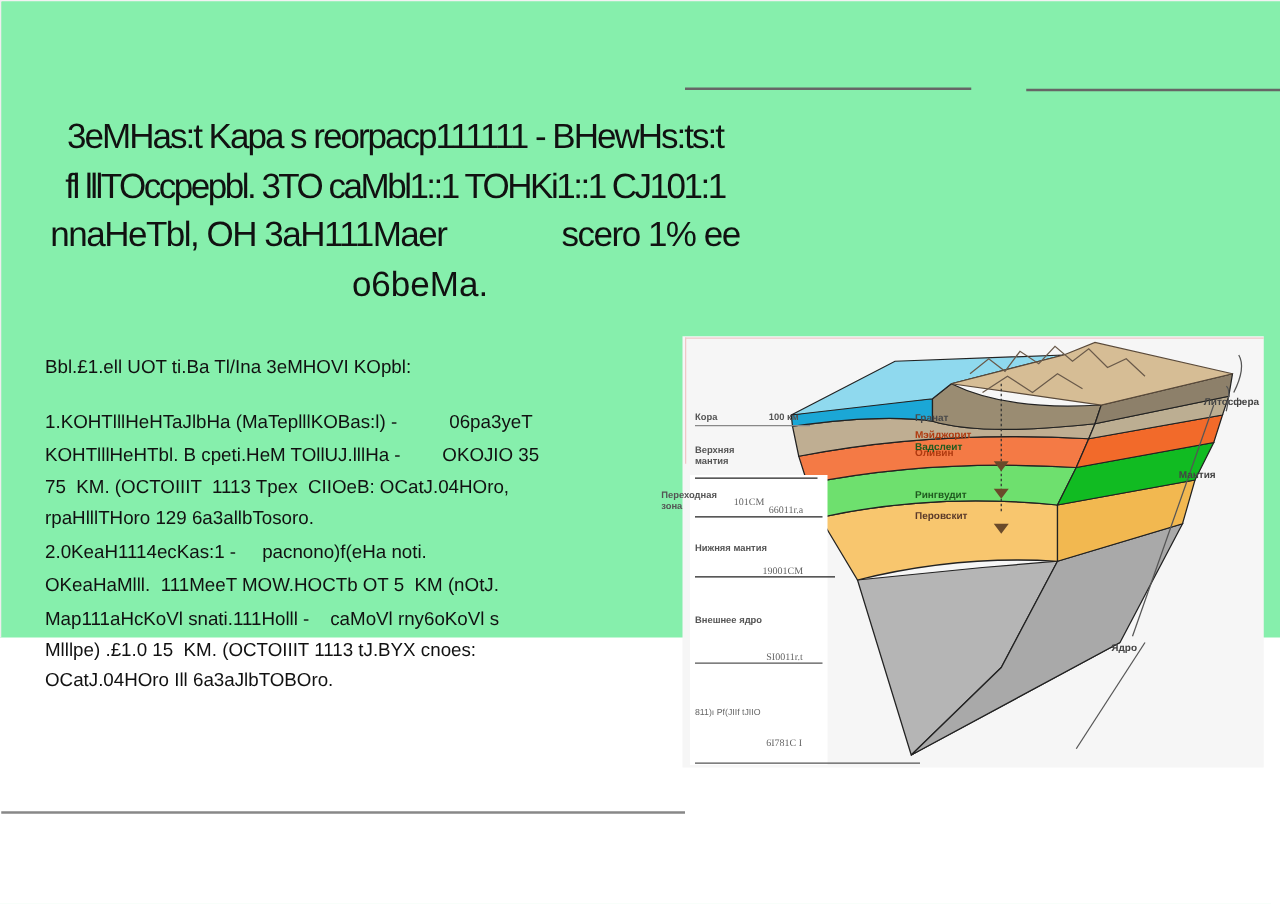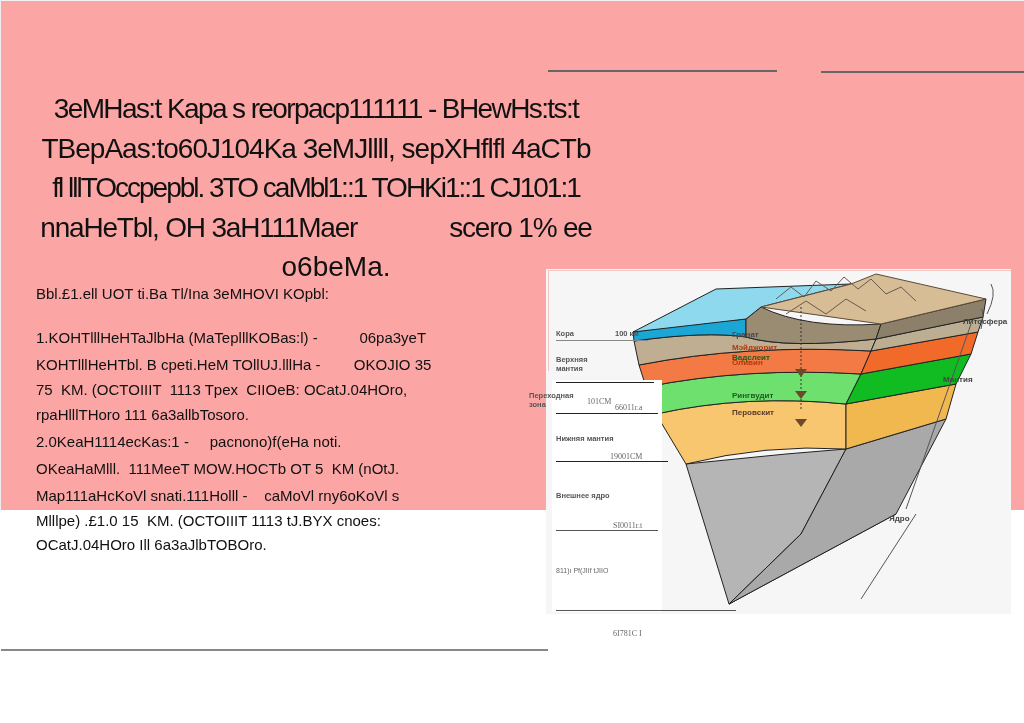--- a/index.html
+++ b/index.html
@@ -1,19 +1,19 @@
 <!DOCTYPE html>
 <html><head>
   <meta charset="utf-8">
   <style>
     html, body { margin: 0; padding: 0; background: #ffffff; }
     body { width: 1024px; height: 723px; position: relative; overflow: hidden;
            font-family: "Liberation Sans", sans-serif; color: #111; }
     .slide { position: absolute; left: 0; top: 0; width: 1024px; height: 510px;
-             background: #fca5a5; border-left: 1px solid #eee; border-top: 1px solid #f2f2f2; box-sizing: border-box; }
+             background: #86efac; border-left: 1px solid #eee; border-top: 1px solid #f2f2f2; box-sizing: border-box; }
     .hr { position: absolute; height: 2px; background: #666; }
     .title { position: absolute; left: 10px; top: 88px; width: 610px; text-align: center;
              font-size: 28px; line-height: 39.5px; letter-spacing: -1.6px; color: #111; }
     .title .line { display: block; white-space: nowrap; }
     .title .line.spaced { letter-spacing: 0px; }
     .body-text { position: absolute; left: 35px; top: 282px; width: 490px; font-size: 15px;
                  line-height: 23.3px; color: #111; }
     .body-text .p { display: block; white-space: nowrap; }
     .diagram { position: absolute; left: 545px; top: 268px; width: 465px; height: 345px;
                background: #f6f6f6; }
@@ -31,32 +31,31 @@
 <body>
 
 <div class="slide">
 
   <div class="hr" style="left:547px; top:69px; width:229px;"></div>
   <div class="hr" style="left:820px; top:70px; width:204px; height:1.5px;"></div>
   <div class="hr" style="left:0px; top:648px; width:547px; background:#888;"></div>
 
   <div class="title">
     <span class="line">3eMHas:t Kapa s reorpacp111111 -    BHewHs:ts:t</span>
-    <span class="line" style="letter-spacing:-1px;">TBepAas:to60J104Ka 3eMJllll, sepXHflfl 4aCTb</span>
     <span class="line" style="letter-spacing:-2px;">fl lllTOccpepbl. 3TO caMbl1::1 TOHKi1::1 CJ101:1</span>
     <span class="line" style="white-space:pre; letter-spacing:-1.2px;">nnaHeTbl, OH 3aH111Maer              scero 1% ee</span>
     <span class="line spaced" style="padding-left:40px;">o6beMa.</span>
   </div>
 
   <div class="body-text">
     <span class="p" style="line-height:21px;">Bbl.£1.ell UOT ti.Ba Tl/Ina 3eMHOVI KOpbl:</span>
     <span class="p" style="white-space:pre; line-height:27px;margin-top:20px;">1.KOHTlllHeHTaJlbHa (MaTeplllKOBas:l) -          06pa3yeT</span>
     <span class="p" style="white-space:pre; line-height:27px;">KOHTlllHeHTbl. B cpeti.HeM TOllUJ.lllHa -        OKOJIO 35</span>
     <span class="p" style="white-space:pre; line-height:23px;">75  KM. (OCTOIIIT  1113 Tpex  CIIOeB: OCatJ.04HOro,</span>
-    <span class="p" style="line-height:27px;">rpaHlllTHoro 111 6a3allbTosoro.</span>
+    <span class="p" style="line-height:27px;">rpaHlllTHoro 129 6a3allbTosoro.</span>
     <span class="p" style="white-space:pre; line-height:27px;">2.0KeaH1114ecKas:1 -     pacnono)f(eHa noti.</span>
     <span class="p" style="white-space:pre; line-height:27px;">OKeaHaMlll.  111MeeT MOW.HOCTb OT 5  KM (nOtJ.</span>
     <span class="p" style="white-space:pre; line-height:27px;">Map111aHcKoVl snati.111Holll -    caMoVl rny6oKoVl s</span>
     <span class="p" style="white-space:pre; line-height:23px;">Mlllpe) .£1.0 15  KM. (OCTOIIIT 1113 tJ.BYX cnoes:</span>
     <span class="p" style="line-height:26px;">OCatJ.04HOro Ill 6a3aJlbTOBOro.</span>
   </div>
 
   <div class="diagram">
     <svg width="465" height="345" viewBox="0 0 465 345">
 
@@ -119,21 +118,21 @@
 
   <span class="diag-label" style="left:555px; top:433px;">Нижняя мантия</span>
   <span class="diag-depth" style="left:609px; top:451px;">19001CM</span>
   <div class="diag-line" style="left:555px; top:460px; width:112px;"></div>
 
   <span class="diag-label" style="left:555px; top:490px;">Внешнее ядро</span>
   <span class="diag-depth" style="left:612px; top:520px;">SI0011r.t</span>
   <div class="diag-line" style="left:555px; top:529px; width:102px; background:#555;"></div>
 
   <span class="diag-depth" style="left:555px; top:566px; font-family:'Liberation Sans', sans-serif; font-size:7px;">811)ı Pf(JIIf tJIIO</span>
-  <span class="diag-depth" style="left:612px; top:628px;text-align:center;">6I781C I</span>
+  <span class="diag-depth" style="left:612px; top:589px;text-align:center;">6I781C I</span>
   <div class="diag-line" style="left:555px; top:609px; width:180px; background:#555;"></div>
 
   <span class="mineral" style="left:731px; top:329px; color:#4a4a4a;">Гранат</span>
   <span class="mineral" style="left:731px; top:342px; color:#b03a10;">Мэйджорит</span>
   <span class="mineral" style="left:731px; top:357px; color:#b03a10;">Оливин</span>
   <span class="mineral" style="left:731px; top:352px; color:#1f5a1f;">Вадслеит</span>
   <span class="mineral" style="left:731px; top:390px; color:#1f5a1f;">Рингвудит</span>
   <span class="mineral" style="left:731px; top:407px; color:#5a3a2a;">Перовскит</span>
 
   <span class="side-label" style="left:962px; top:316px;">Литосфера</span>

